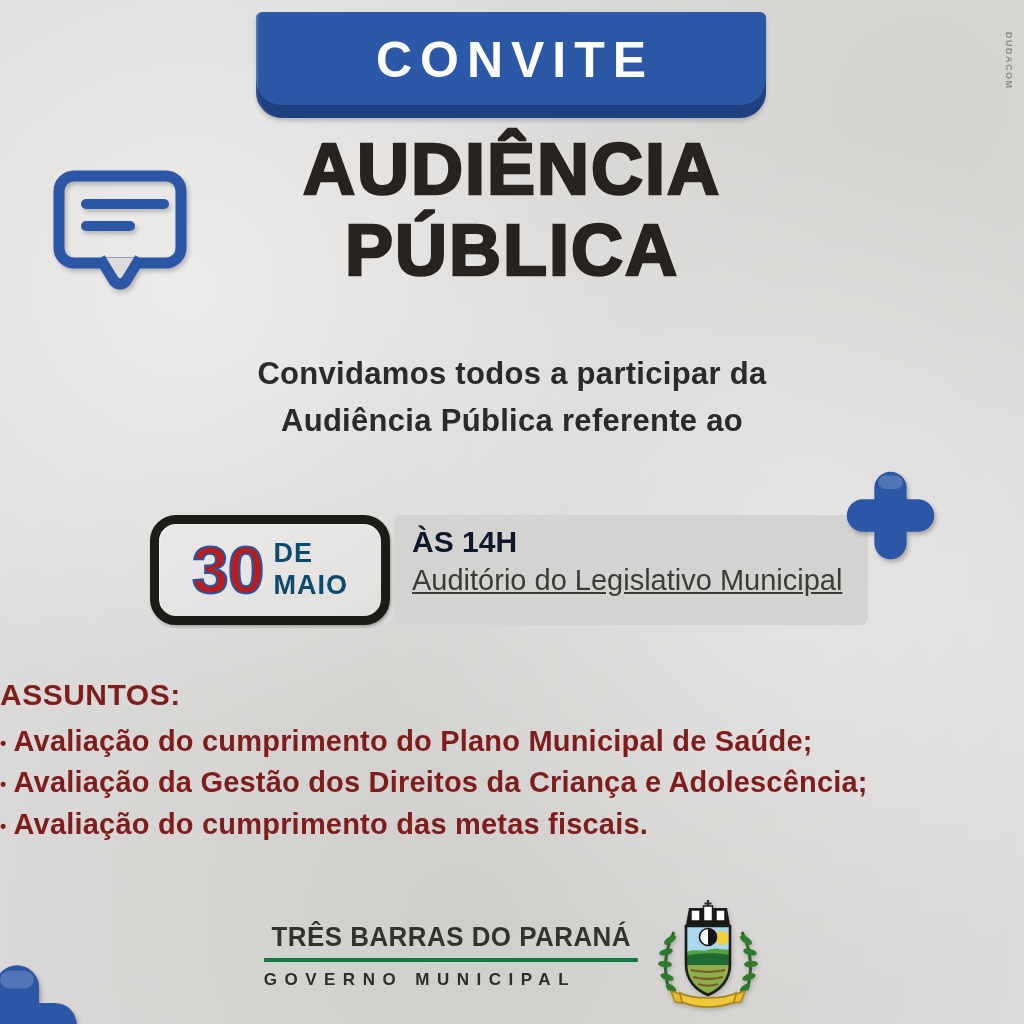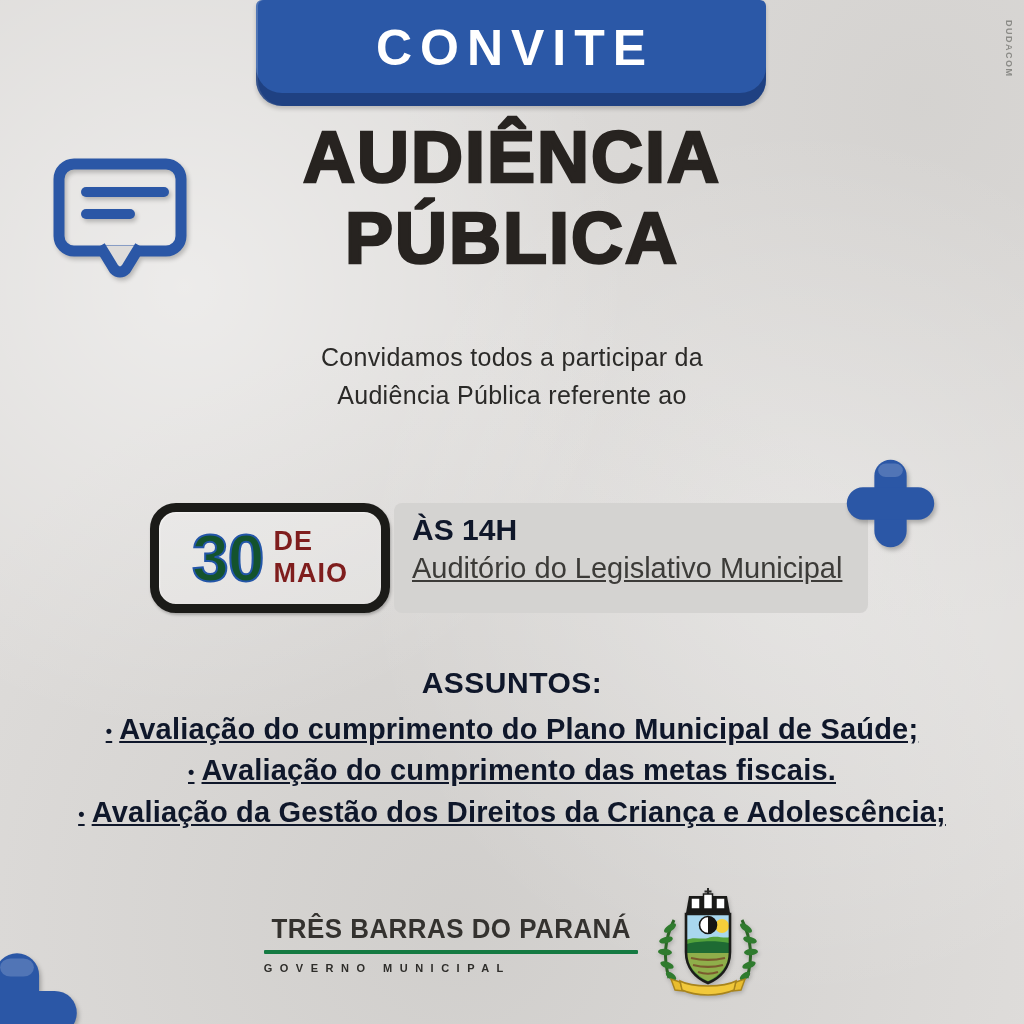--- a/index.html
+++ b/index.html
@@ -6,21 +6,21 @@
   body{
     width:1024px;height:1024px;overflow:hidden;position:relative;
     font-family:"Liberation Sans", sans-serif;
     background-color:#dedcda;
     background-image:
       radial-gradient(circle at 18% 28%, rgba(255,255,255,.45) 0, rgba(255,255,255,0) 40%),
       radial-gradient(circle at 78% 55%, rgba(255,255,255,.30) 0, rgba(255,255,255,0) 45%),
       radial-gradient(circle at 45% 90%, rgba(160,158,154,.22) 0, rgba(160,158,154,0) 55%),
       radial-gradient(circle at 90% 10%, rgba(170,168,164,.18) 0, rgba(170,168,164,0) 40%);
   }
-  .poster{position:absolute;inset:0;}
+  .poster{position:absolute;inset:0;margin-top:12px;}
 
   
   .banner{
     position:absolute;left:256px;top:0;width:510px;height:106px;
     background:#2b58a7;
     border-radius:6px 6px 26px 26px;
     box-shadow:inset 0 -13px 0 rgba(12,30,70,.38), inset 2px 0 0 rgba(255,255,255,.18), 0 3px 4px rgba(0,0,0,.18);
     display:flex;align-items:center;justify-content:center;
   }
   .banner-label{
@@ -41,71 +41,71 @@
   
   .title{
     position:absolute;top:117px;left:0;width:1024px;text-align:center;
     color:#272320;font-weight:bold;font-size:72px;line-height:1.13;letter-spacing:2px;
     -webkit-text-stroke:2.6px #272320;
   }
 
   
   .intro{
     position:absolute;top:338px;left:0;width:1024px;text-align:center;
-    color:#2b2a28;font-weight:normal;font-size:25px;line-height:1.52;letter-spacing:.3px;
+    color:#2b2a28;font-weight:bold;font-size:31px;line-height:1.52;letter-spacing:.3px;
   }
 
   
   .date-row{position:absolute;left:150px;top:503px;display:flex;align-items:stretch;}
   .date-box{
     width:222px;height:92px;
     border:9px solid #1b1b18;border-radius:26px;
     background:rgba(255,255,255,.22);
     box-shadow:1px 2px 3px rgba(0,0,0,.25), inset 1px 1px 2px rgba(255,255,255,.5);
     display:flex;align-items:center;justify-content:center;
     margin-right:4px;flex:none;
   }
   .date-day{
-    color:#14532d;font-size:66px;font-weight:bold;letter-spacing:-1px;
+    color:#b91c1c;font-size:66px;font-weight:bold;letter-spacing:-1px;
     -webkit-text-stroke:2px #2356a8;
   }
-  .date-month{margin-left:10px;color:#7f1d1d;font-weight:bold;font-size:27px;line-height:1.18;letter-spacing:1px;}
+  .date-month{margin-left:10px;color:#0c4a6e;font-weight:bold;font-size:27px;line-height:1.18;letter-spacing:1px;}
   .info-panel{
     width:438px;background:#d4d3d1;border-radius:8px;
     padding:10px 18px 12px 18px;
     color:#3c3b38;
   }
   .info-time{font-size:30px;font-weight:bold;color:#0f172a;margin-bottom:3px;}
   .info-line{font-size:29px;line-height:1.28;text-decoration:underline;}
 
   
   .plus-right{position:absolute;left:843px;top:456px;filter:drop-shadow(2px 3px 2px rgba(0,0,0,.25));}
   .plus-corner{position:absolute;left:-48px;top:948px;filter:drop-shadow(2px 3px 2px rgba(0,0,0,.25));}
 
   
   .topics{
-    position:absolute;top:666px;left:0;width:1024px;text-align:center;
-    color:#0f172a;
+    position:absolute;top:666px;left:0;width:1024px;text-align:left;
+    color:#7f1d1d;
   }
   .topics-heading{font-size:30px;font-weight:bold;letter-spacing:.5px;margin-bottom:9px;}
-  .topic-item{font-size:29px;font-weight:bold;line-height:1.43;letter-spacing:.2px;text-decoration:underline;}
+  .topic-item{font-size:29px;font-weight:bold;line-height:1.43;letter-spacing:.2px;}
   .topic-bullet{font-size:18px;vertical-align:2px;margin-right:7px;}
 
   
   .footer{
     position:absolute;top:888px;left:0;width:1024px;
     display:flex;align-items:center;justify-content:center;gap:18px;
   }
   .footer-text{text-align:left;}
   .footer-municipality{
     font-size:27px;font-weight:bold;letter-spacing:.5px;color:#34322f;
     transform:scaleX(.96);white-space:nowrap;
   }
   .footer-rule{height:4px;background:#157a42;margin:5px 0 8px 0;border-radius:1px;}
-  .footer-government{font-size:11px;font-weight:bold;letter-spacing:7.5px;color:#2e2d2a;white-space:nowrap;}
+  .footer-government{font-size:17px;font-weight:bold;letter-spacing:7.5px;color:#2e2d2a;white-space:nowrap;}
   .crest{flex:none;filter:drop-shadow(1px 2px 2px rgba(0,0,0,.2));}
 </style>
 </head>
 <body>
 
 <div class="poster">
 
   <div class="banner">
     <div class="banner-label">CONVITE</div>
   </div>
@@ -145,22 +145,22 @@
 
   <svg class="plus-right" width="95" height="95" viewBox="0 0 100 100">
     <rect x="33" y="4" width="34" height="92" rx="17" fill="#2b57a6"></rect>
     <rect x="4" y="33" width="92" height="34" rx="17" fill="#2b57a6"></rect>
     <rect x="37" y="8" width="26" height="14" rx="8" fill="rgba(255,255,255,.18)"></rect>
   </svg>
 
   <div class="topics">
     <div class="topics-heading">ASSUNTOS:</div>
     <div class="topic-item"><span class="topic-bullet">•</span><span>Avaliação do cumprimento do Plano Municipal de Saúde;</span></div>
+    <div class="topic-item"><span class="topic-bullet">•</span><span>Avaliação da Gestão dos Direitos da Criança e Adolescência;</span></div>
     <div class="topic-item"><span class="topic-bullet">•</span><span>Avaliação do cumprimento das metas fiscais.</span></div>
-    <div class="topic-item"><span class="topic-bullet">•</span><span>Avaliação da Gestão dos Direitos da Criança e Adolescência;</span></div>
   </div>
 
   <div class="footer">
     <div class="footer-text">
       <div class="footer-municipality">TRÊS BARRAS DO PARANÁ</div>
       <div class="footer-rule"></div>
       <div class="footer-government">GOVERNO MUNICIPAL</div>
     </div>
     <svg class="crest" width="104" height="112" viewBox="0 0 104 112">
 

